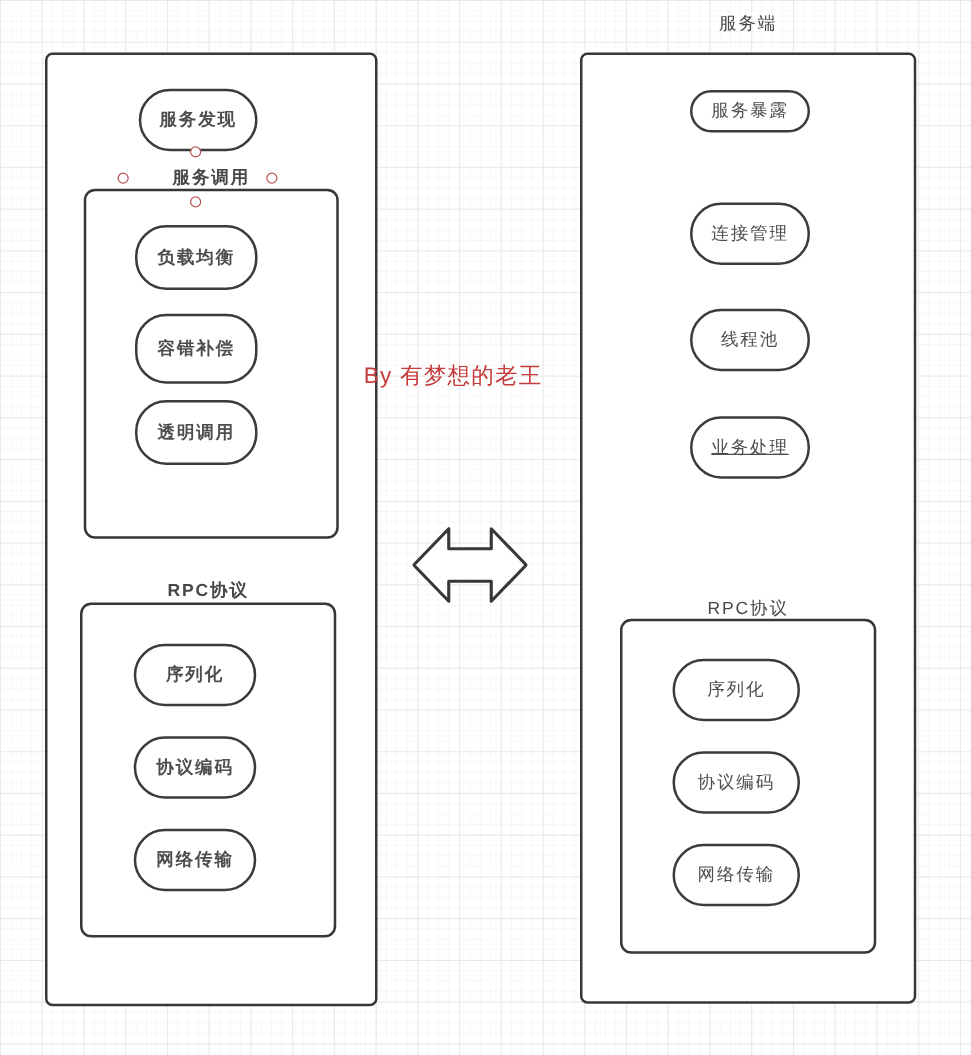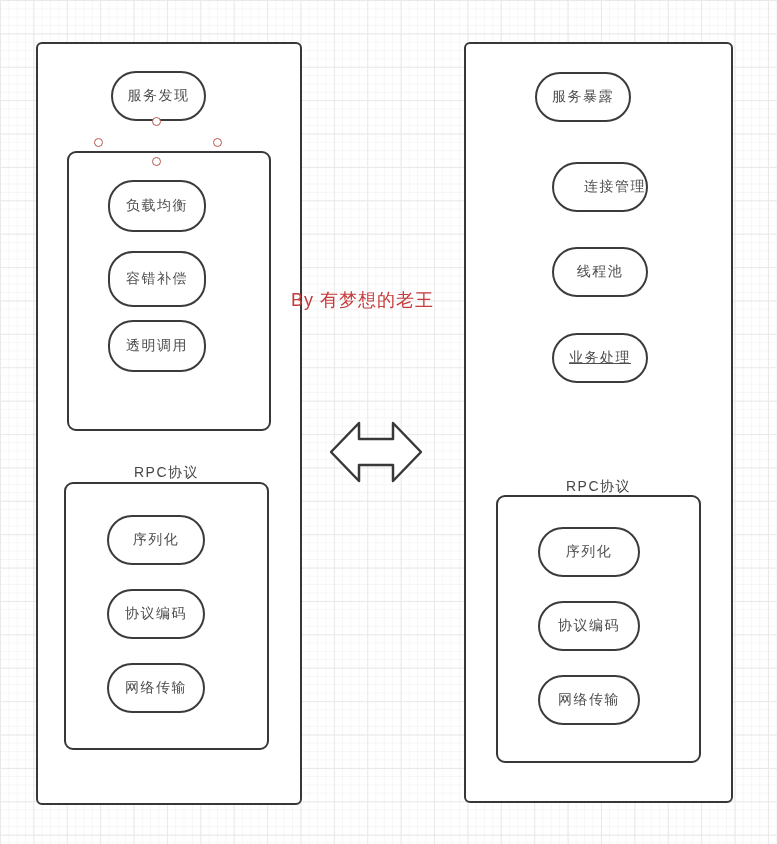--- a/index.html
+++ b/index.html
@@ -84,31 +84,32 @@
     width: 92px;
     height: 62px;
   }
 </style>
 </head>
 <body>
 
 <div class="canvas">
 
 
-  <div class="container" style="left:36px; top:42px; width:266px; height:763px;">
+  <div class="container" style="left:36px; top:42px; width:266px; height:763px;font-weight:bold;">
 
     <div class="node" style="left:73px; top:27px; width:95px; height:50px;">
       <span>服务发现</span>
     </div>
 
     <div class="cpoint" style="left:114px; top:73px;"></div>
     <div class="cpoint" style="left:56px; top:94px;"></div>
     <div class="cpoint" style="left:175px; top:94px;"></div>
     <div class="cpoint" style="left:114px; top:113px;"></div>
 
+    <div class="lbl" style="left:29px; top:89px; width:204px;">服务调用</div>
 
     <div class="subcontainer" style="left:29px; top:107px; width:204px; height:280px;"></div>
 
     <div class="node" style="left:70px; top:136px; width:98px; height:52px;">
       <span>负载均衡</span>
     </div>
     <div class="node" style="left:70px; top:207px; width:98px; height:56px;">
       <span>容错补偿</span>
     </div>
     <div class="node" style="left:70px; top:276px; width:98px; height:52px;justify-content:center;">
@@ -123,27 +124,28 @@
       <span>序列化</span>
     </div>
     <div class="node" style="left:69px; top:545px; width:98px; height:50px;">
       <span>协议编码</span>
     </div>
     <div class="node" style="left:69px; top:619px; width:98px; height:50px;">
       <span>网络传输</span>
     </div>
   </div>
 
+  <div class="lbl" style="left:464px; top:10px; width:269px;">服务端</div>
 
   <div class="container" style="left:464px; top:42px; width:269px; height:761px;">
 
-    <div class="node" style="left:69px; top:28px; width:96px; height:50px;">
+    <div class="node" style="left:86px; top:28px; width:96px; height:34px;">
       <span>服务暴露</span>
     </div>
-    <div class="node" style="left:86px; top:118px; width:96px; height:50px;justify-content:flex-end;">
+    <div class="node" style="left:86px; top:118px; width:96px; height:50px;">
       <span>连接管理</span>
     </div>
     <div class="node" style="left:86px; top:203px; width:96px; height:50px;justify-content:center;">
       <span>线程池</span>
     </div>
     <div class="node" style="left:86px; top:289px; width:96px; height:50px;text-decoration:underline;">
       <span>业务处理</span>
     </div>
 
     <div class="lbl" style="left:30px; top:434px; width:205px;">RPC协议</div>

